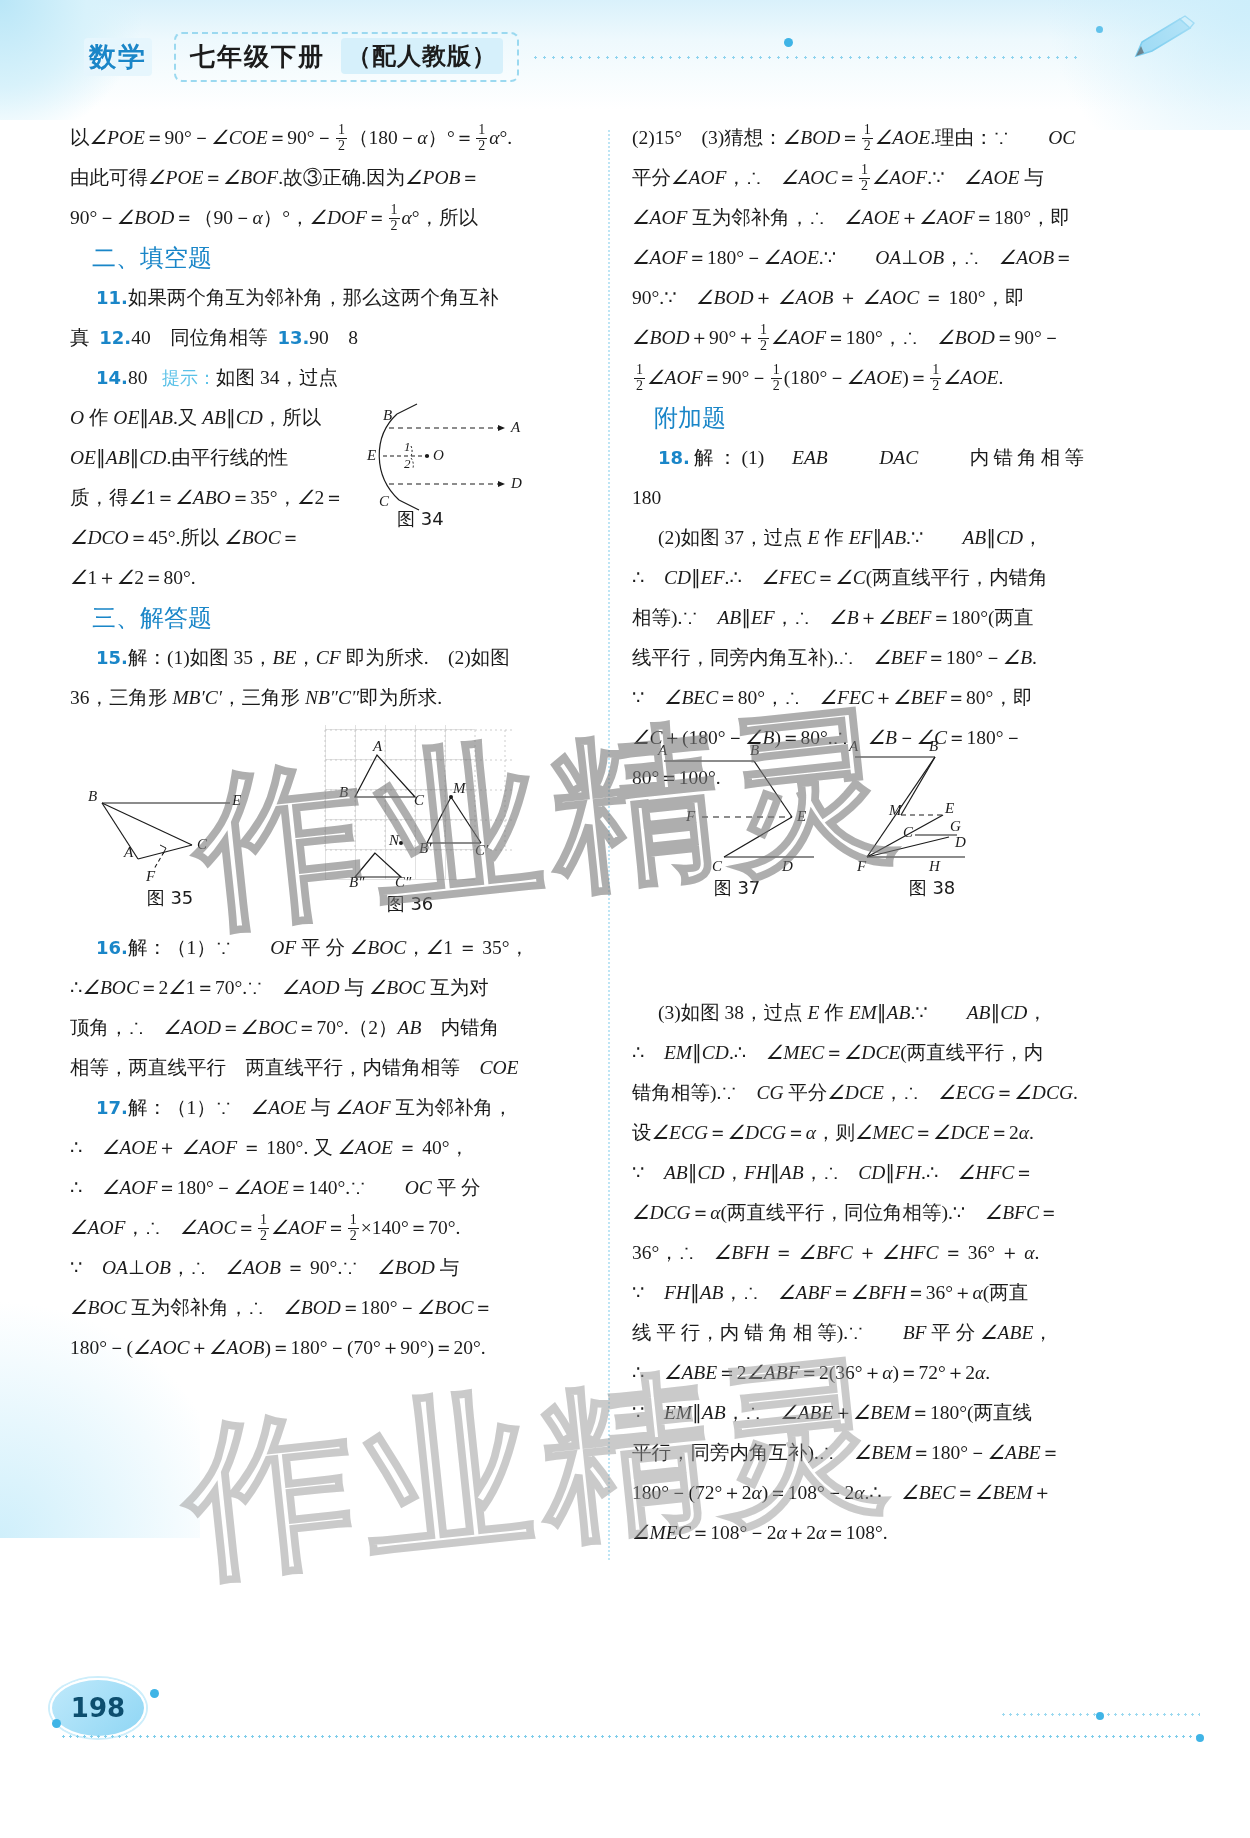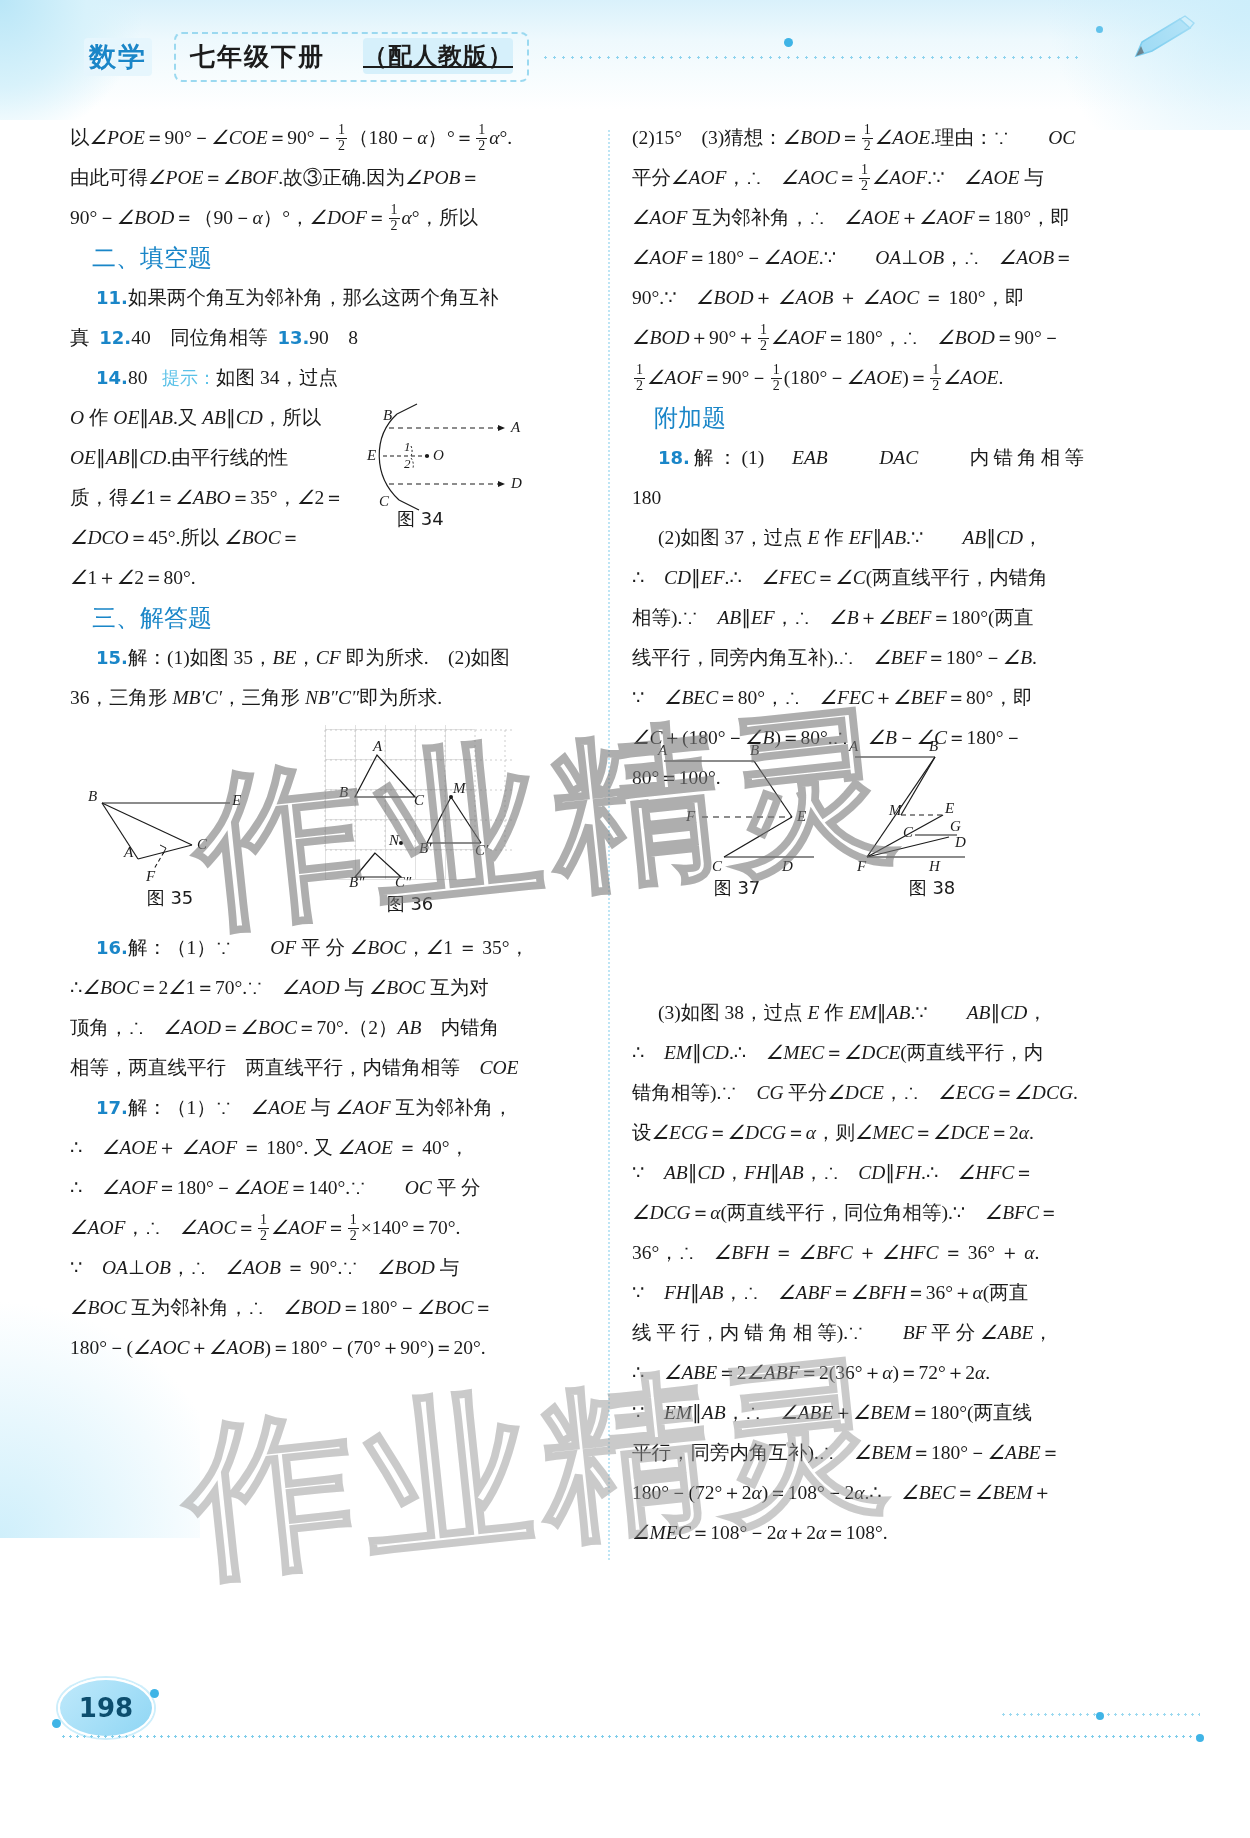--- a/index.html
+++ b/index.html
@@ -45,31 +45,31 @@
     font-weight:bold;font-size:27px;color:#1a86c8;
     letter-spacing:2px;
     text-shadow:0 0 2px #ffffff;
     background:#e6f6fd;border-radius:4px;padding:1px 5px;
   }
   .hdr-dashbox{
     margin-left:22px;
     border:2px dashed #9bd9f0;
     border-radius:8px;
     padding:4px 14px 6px 14px;
-    display:flex;align-items:center;gap:22px;
+    display:flex;align-items:center;
   }
   .hdr-grade{
     font-family:"DejaVu Sans", sans-serif;
     font-weight:bold;font-size:25px;color:#1c1c1c;letter-spacing:2px;
   }
   .hdr-edition{
     margin-left:16px;
-    background:#d6f0fb;border-radius:4px;padding:2px 0;
+    background:#d6f0fb;border-radius:4px;padding:2px 6px;
     font-family:"DejaVu Sans", sans-serif;
-    font-weight:bold;font-size:24px;color:#1c1c1c;letter-spacing:1px;text-decoration:underline;
+    font-weight:bold;font-size:24px;color:#1c1c1c;letter-spacing:1px;
   }
   .hdr-dots{
     flex:1;margin-left:12px;height:3px;
     background-image:radial-gradient(circle,#8ed3ee 1.3px, rgba(255,255,255,0) 1.4px);
     background-size:9px 3px;background-repeat:repeat-x;
     margin-right:170px;
   }
   .hdr-pen{
     position:absolute;right:52px;top:16px;width:70px;height:46px;
   }
@@ -155,21 +155,21 @@
     position:absolute;left:325px;top:725px;width:150px;height:155px;z-index:5;
     background-image:
       repeating-linear-gradient(0deg,#c9c9c9 0 1px, rgba(255,255,255,0) 1px 30px),
       repeating-linear-gradient(90deg,#c9c9c9 0 1px, rgba(255,255,255,0) 1px 30px);
     opacity:.55;
   }
 
   
   .footer{position:absolute;left:0;bottom:0;width:1250px;height:160px;z-index:6;}
   .pagenum{
-    position:absolute;left:58px;bottom:100px;
+    position:absolute;left:50px;bottom:100px;
     width:92px;height:56px;border-radius:50%;
     background:linear-gradient(135deg,#bfe9fb 0%, #8fd6f4 100%);
     border:2px solid #ffffff;
     box-shadow:0 0 0 2px #cdeefb;
     display:flex;align-items:center;justify-content:center;
     font-family:"DejaVu Sans", sans-serif;font-weight:bold;font-size:26px;color:#0d4e6e;
   }
   .footline{
     position:absolute;left:60px;bottom:100px;width:1140px;height:3px;
     background-image:radial-gradient(circle,#7fcdea 1.2px, rgba(255,255,255,0) 1.3px);

